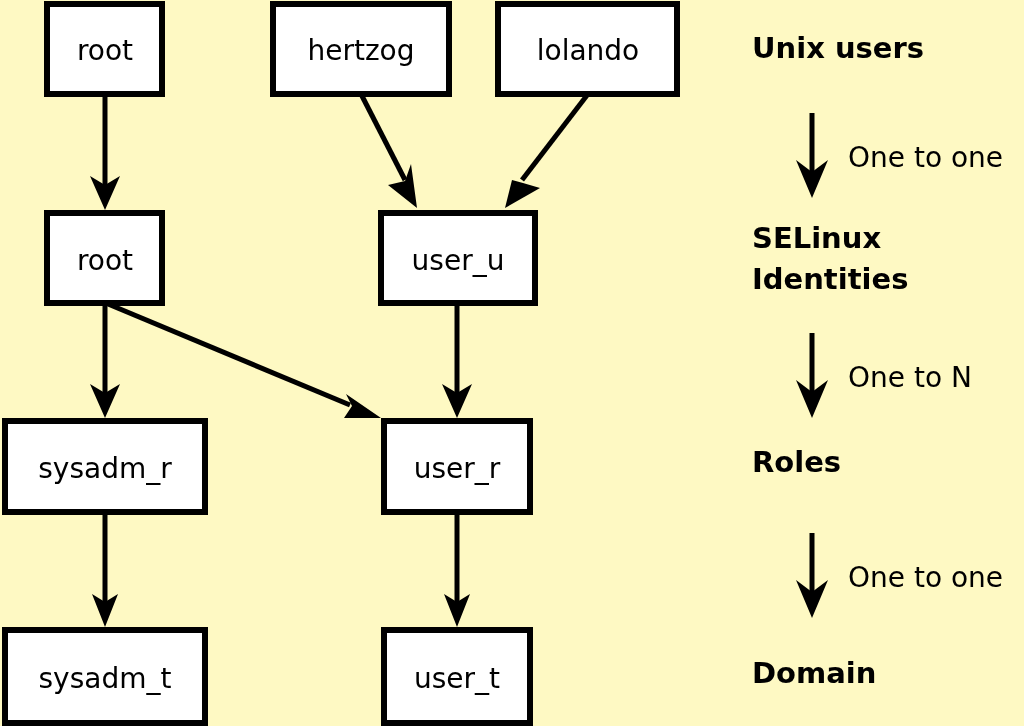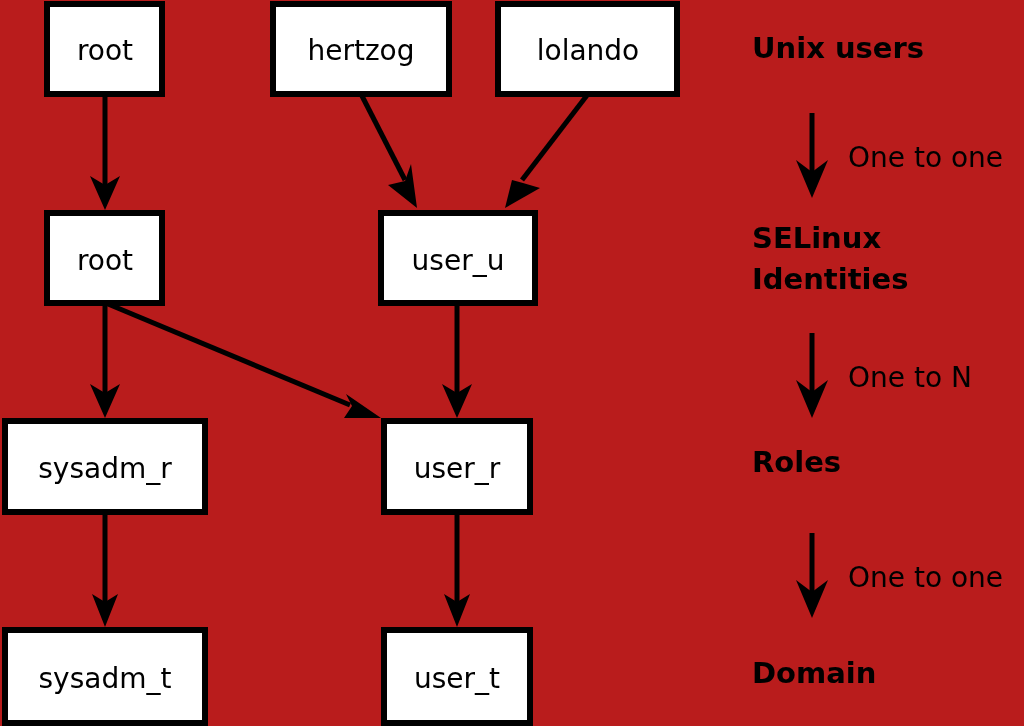--- a/index.html
+++ b/index.html
@@ -9,21 +9,21 @@
     background: #ffffff;
   }
   body {
     font-family: "DejaVu Sans", "Liberation Sans", sans-serif;
     color: #000000;
   }
   #canvas {
     position: relative;
     width: 1024px;
     height: 726px;
-    background: #b91c1c;
+    background: #fef9c3;
     overflow: hidden;
   }
   #diagram-svg {
     position: absolute;
     top: 0;
     left: 0;
     width: 1024px;
     height: 726px;
     display: block;
   }

